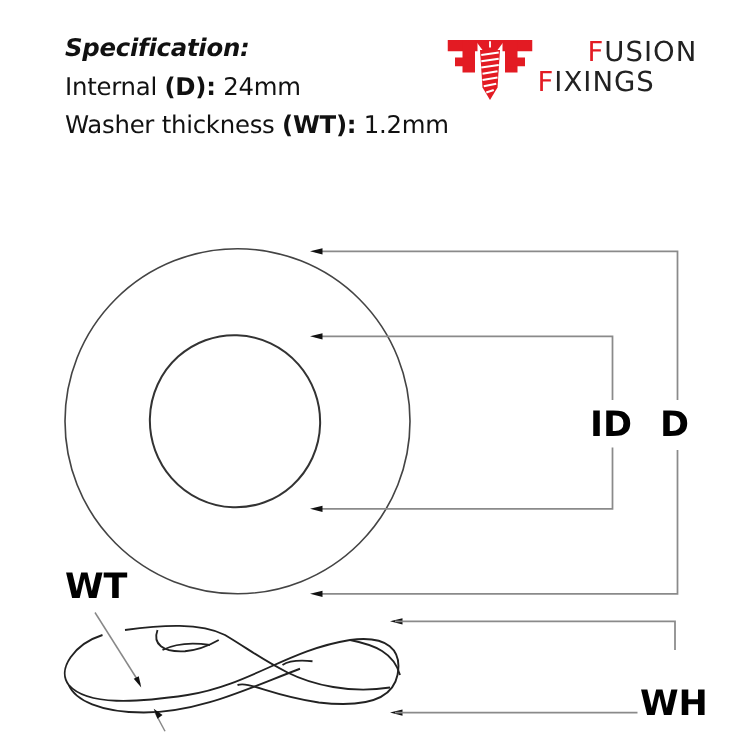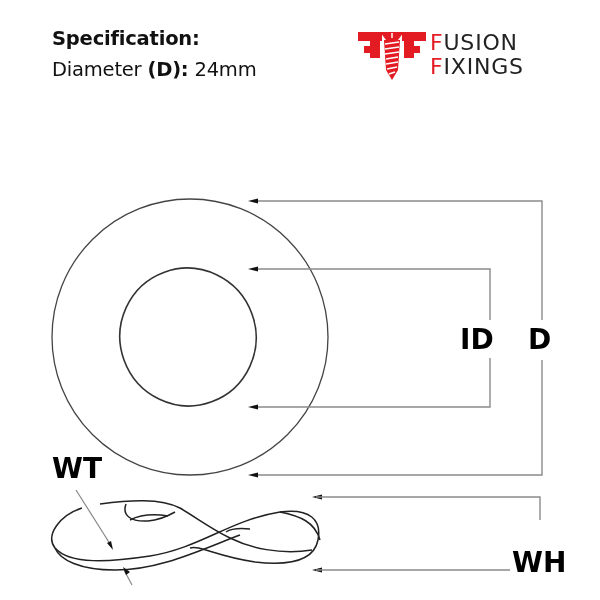--- a/index.html
+++ b/index.html
@@ -1,48 +1,49 @@
 <!DOCTYPE html>
 <html><head>
 <meta charset="utf-8">
 <style>
   html, body { margin:0; padding:0; background:#ffffff; }
   body { width:600px; height:600px; position:relative; overflow:hidden; font-family:"DejaVu Sans", sans-serif; color:#111; }
   .spec { position:absolute; left:52px; top:24px; font-size:19.5px; line-height:30.5px; letter-spacing:-0.2px; }
-  .spec .title { font-weight:bold; }
+  .spec .title { font-weight:bold;font-style:italic; }
   .spec b { font-weight:bold; }
   .logo-text { position:absolute; left:430px; font-size:22px; letter-spacing:0.8px; color:#222; font-family:"DejaVu Sans", sans-serif; }
   .logo-text .first { color:#e31b23; }
   .label { position:absolute; font-weight:bold; font-size:28px; font-family:"DejaVu Sans", sans-serif; color:#000; background:#fff; padding:0 2px; }
   svg.diagram { position:absolute; left:0; top:0; }
 </style>
 </head>
 <body>
 
 <div class="spec">
   <div class="title">Specification:</div>
-  <div><span>Diameter </span><b>(D):</b><span> 24mm</span></div>
+  <div><span>Internal </span><b>(D):</b><span> 24mm</span></div>
+  <div><span>Washer thickness </span><b>(WT):</b><span> 1.2mm</span></div>
 </div>
 
 <svg style="position:absolute;left:358px;top:30px;" width="68" height="52" viewBox="0 0 68 52">
 
   <rect x="0" y="2" width="24" height="9" fill="#e31b23"></rect>
   <rect x="12" y="2" width="10" height="26" fill="#e31b23"></rect>
   <rect x="6" y="16" width="14" height="7" fill="#e31b23"></rect>
 
   <rect x="44" y="2" width="24" height="9" fill="#e31b23"></rect>
   <rect x="46" y="2" width="10" height="26" fill="#e31b23"></rect>
   <rect x="48" y="16" width="14" height="7" fill="#e31b23"></rect>
 
   <polygon points="22,2 46,2 40,10 28,10" fill="#e31b23"></polygon>
   <polygon points="26,10 42,10 40,40 34,50 28,40" fill="#e31b23"></polygon>
   <path d="M27,14 L41,12 M27,19 L41,17 M27,24 L41,22 M28,29 L40,27 M28,34 L40,32 M29,39 L39,37 M31,44 L37,42" stroke="#fff" stroke-width="1.6"></path>
   <line x1="34" y1="3" x2="34" y2="8" stroke="#fff" stroke-width="1.5"></line>
 </svg>
-<div class="logo-text" style="top:30px;"><span class="first">F</span><span>USION</span></div>
+<div class="logo-text" style="top:30px;margin-left:40px;"><span class="first">F</span><span>USION</span></div>
 <div class="logo-text" style="top:54px;"><span class="first">F</span><span>IXINGS</span></div>
 
 <svg class="diagram" width="600" height="600" viewBox="0 0 600 600">
   <defs>
     <marker id="arr" viewBox="0 0 10 6" refX="0" refY="3" markerWidth="10" markerHeight="6" orient="auto-start-reverse">
       <path d="M10,0 L0,3 L10,6 Z" fill="#111"></path>
     </marker>
   </defs>
 
   <ellipse cx="190" cy="337" rx="138" ry="138" fill="none" stroke="#444" stroke-width="1.3"></ellipse>
@@ -86,16 +87,16 @@
   <g stroke="#888" stroke-width="1.2">
     <line x1="76" y1="490" x2="112" y2="547"></line>
     <line x1="124" y1="570" x2="132" y2="585"></line>
   </g>
   <g fill="#111">
     <path d="M113,550 L107,543 L111,541 Z"></path>
     <path d="M123,567 L126,575 L130,572 Z"></path>
   </g>
 </svg>
 
-<div class="label" style="left:458px; top:323px;text-align:center;">ID</div>
+<div class="label" style="left:470px; top:323px;text-align:center;">ID</div>
 <div class="label" style="left:526px; top:323px;">D</div>
 <div class="label" style="left:50px; top:452px; background:transparent;">WT</div>
 <div class="label" style="left:510px; top:522px;margin-top:24px;">WH</div>
 
 </body></html>

